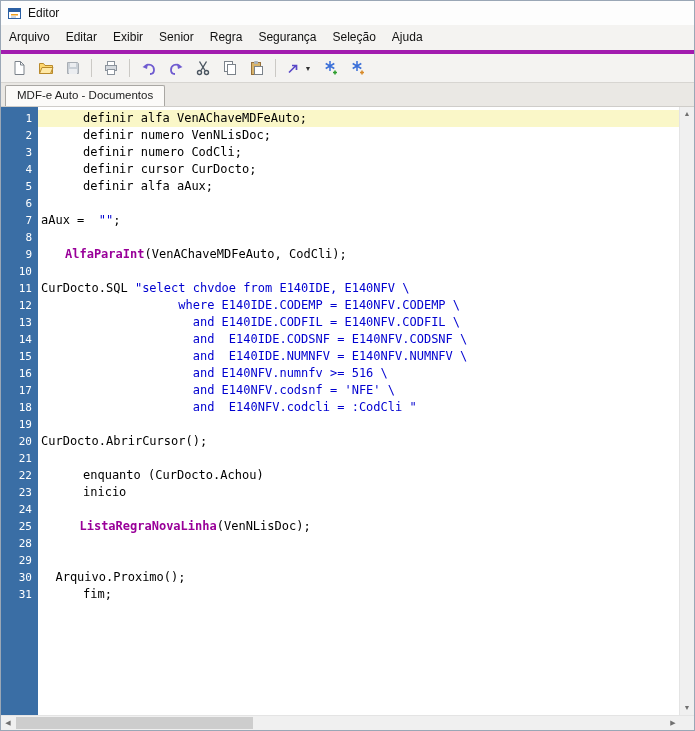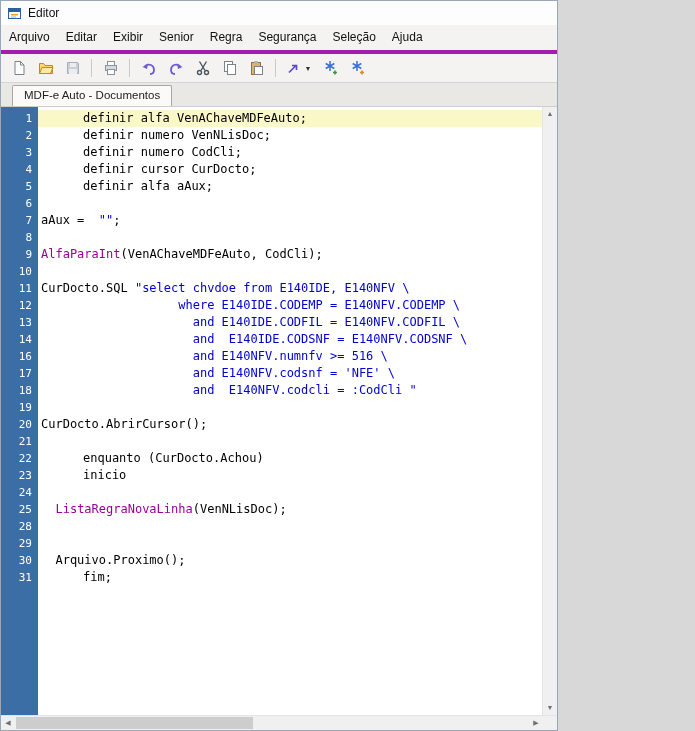--- a/index.html
+++ b/index.html
@@ -1,17 +1,17 @@
 <!DOCTYPE html>
 <html><head>
 <meta charset="utf-8">
 <style>
   html,body{margin:0;padding:0;background:#d8d8d8;}
   .window{
-    width:558px;height:731px;box-sizing:border-box;
+    width:695px;height:731px;box-sizing:border-box;
     border:1px solid #9aa7b6;background:#fff;
     display:flex;flex-direction:column;
     font-family:"Liberation Sans", sans-serif;color:#111;
     overflow:hidden;
   }
   
   .titlebar{height:24px;flex:0 0 24px;display:flex;align-items:center;gap:6px;
     padding:0 6px;background:#fdfdfd;font-size:12px;}
   .app-icon svg{display:block;}
   
@@ -22,36 +22,36 @@
   .toolbar{height:28px;flex:0 0 28px;display:flex;align-items:center;gap:2px;
     padding:0 5px;background:#f4f3f1;border-bottom:1px solid #d7d5d1;}
   .tbtn{width:25px;height:23px;display:flex;align-items:center;justify-content:center;border-radius:2px;}
   .tbtn svg{display:block;}
   .tbtn.wide{width:34px;}
   .caret{font-size:7px;color:#333;margin-left:2px;}
   .tsep{width:1px;height:18px;background:#cbc9c5;margin:0 4px;flex:0 0 1px;}
   .disabled{opacity:.72;}
   
   .tabbar{height:23px;flex:0 0 23px;background:#eae8e4;display:flex;align-items:flex-end;
-    padding-left:11px;border-bottom:1px solid #cfcdc9;}
+    padding-left:4px;border-bottom:1px solid #cfcdc9;}
   .tab{height:20px;line-height:19px;padding:0 11px;background:#fbfaf8;
     border:1px solid #a9a7a3;border-bottom:none;border-radius:2px 2px 0 0;
     font-size:11.5px;color:#222;}
   
   .editor-wrap{flex:1;display:flex;min-height:0;background:#fff;}
   .code-scroll{flex:1;overflow:hidden;padding-top:3px;
     background:linear-gradient(to right,#3a6ea5 0,#3a6ea5 37px,#ffffff 37px);}
   .crow{display:flex;height:17px;}
   .ln{flex:0 0 37px;width:37px;text-align:right;padding-right:6px;box-sizing:border-box;
     color:#ffffff;font:11px/17px "DejaVu Sans Mono",monospace;}
   .cl{flex:1;font:12px/17px "DejaVu Sans Mono",monospace;white-space:pre;padding-left:3px;color:#000;}
   .cl.hl{background:#faf7c8;}
   .tok-kw{font-weight:normal;color:#000;margin-left:42px;}
   .tok-pl{color:#000;}
-  .tok-fn{color:#990099;font-weight:normal;}
+  .tok-fn{color:#990099;font-weight:bold;margin-left:24px;}
   .tok-str{color:#0000d0;}
   
   .vscroll{flex:0 0 14px;width:14px;background:#f0f0f0;border-left:1px solid #e4e4e4;
     display:flex;flex-direction:column;justify-content:space-between;align-items:center;}
   .sb-arrow{font-size:7px;color:#707070;height:14px;line-height:14px;width:14px;text-align:center;}
   .hscroll-row{height:14px;flex:0 0 14px;display:flex;background:#f0f0f0;border-top:1px solid #e4e4e4;}
   .hscroll{flex:1;position:relative;display:flex;align-items:center;justify-content:space-between;}
   .h-arrow{font-size:7px;color:#707070;width:14px;height:14px;line-height:14px;text-align:center;flex:0 0 14px;}
   .h-thumb{position:absolute;left:15px;top:1px;bottom:1px;width:237px;background:#cdcdcd;}
   .corner{flex:0 0 14px;background:#f0f0f0;}
@@ -226,20 +226,24 @@
         </div>
         <div class="crow">
           <span class="ln">13</span>
           <span class="cl"><span class="tok-str">                     and E140IDE.CODFIL = E140NFV.CODFIL \</span></span>
         </div>
         <div class="crow">
           <span class="ln">14</span>
           <span class="cl"><span class="tok-str">                     and  E140IDE.CODSNF = E140NFV.CODSNF \</span></span>
         </div>
         <div class="crow">
+          <span class="ln">15</span>
+          <span class="cl"><span class="tok-str">                     and  E140IDE.NUMNFV = E140NFV.NUMNFV \</span></span>
+        </div>
+        <div class="crow">
           <span class="ln">16</span>
           <span class="cl"><span class="tok-str">                     and E140NFV.numnfv &gt;= 516 \</span></span>
         </div>
         <div class="crow">
           <span class="ln">17</span>
           <span class="cl"><span class="tok-str">                     and E140NFV.codsnf = 'NFE' \</span></span>
         </div>
         <div class="crow">
           <span class="ln">18</span>
           <span class="cl"><span class="tok-str">                     and  E140NFV.codcli = :CodCli "</span></span>

